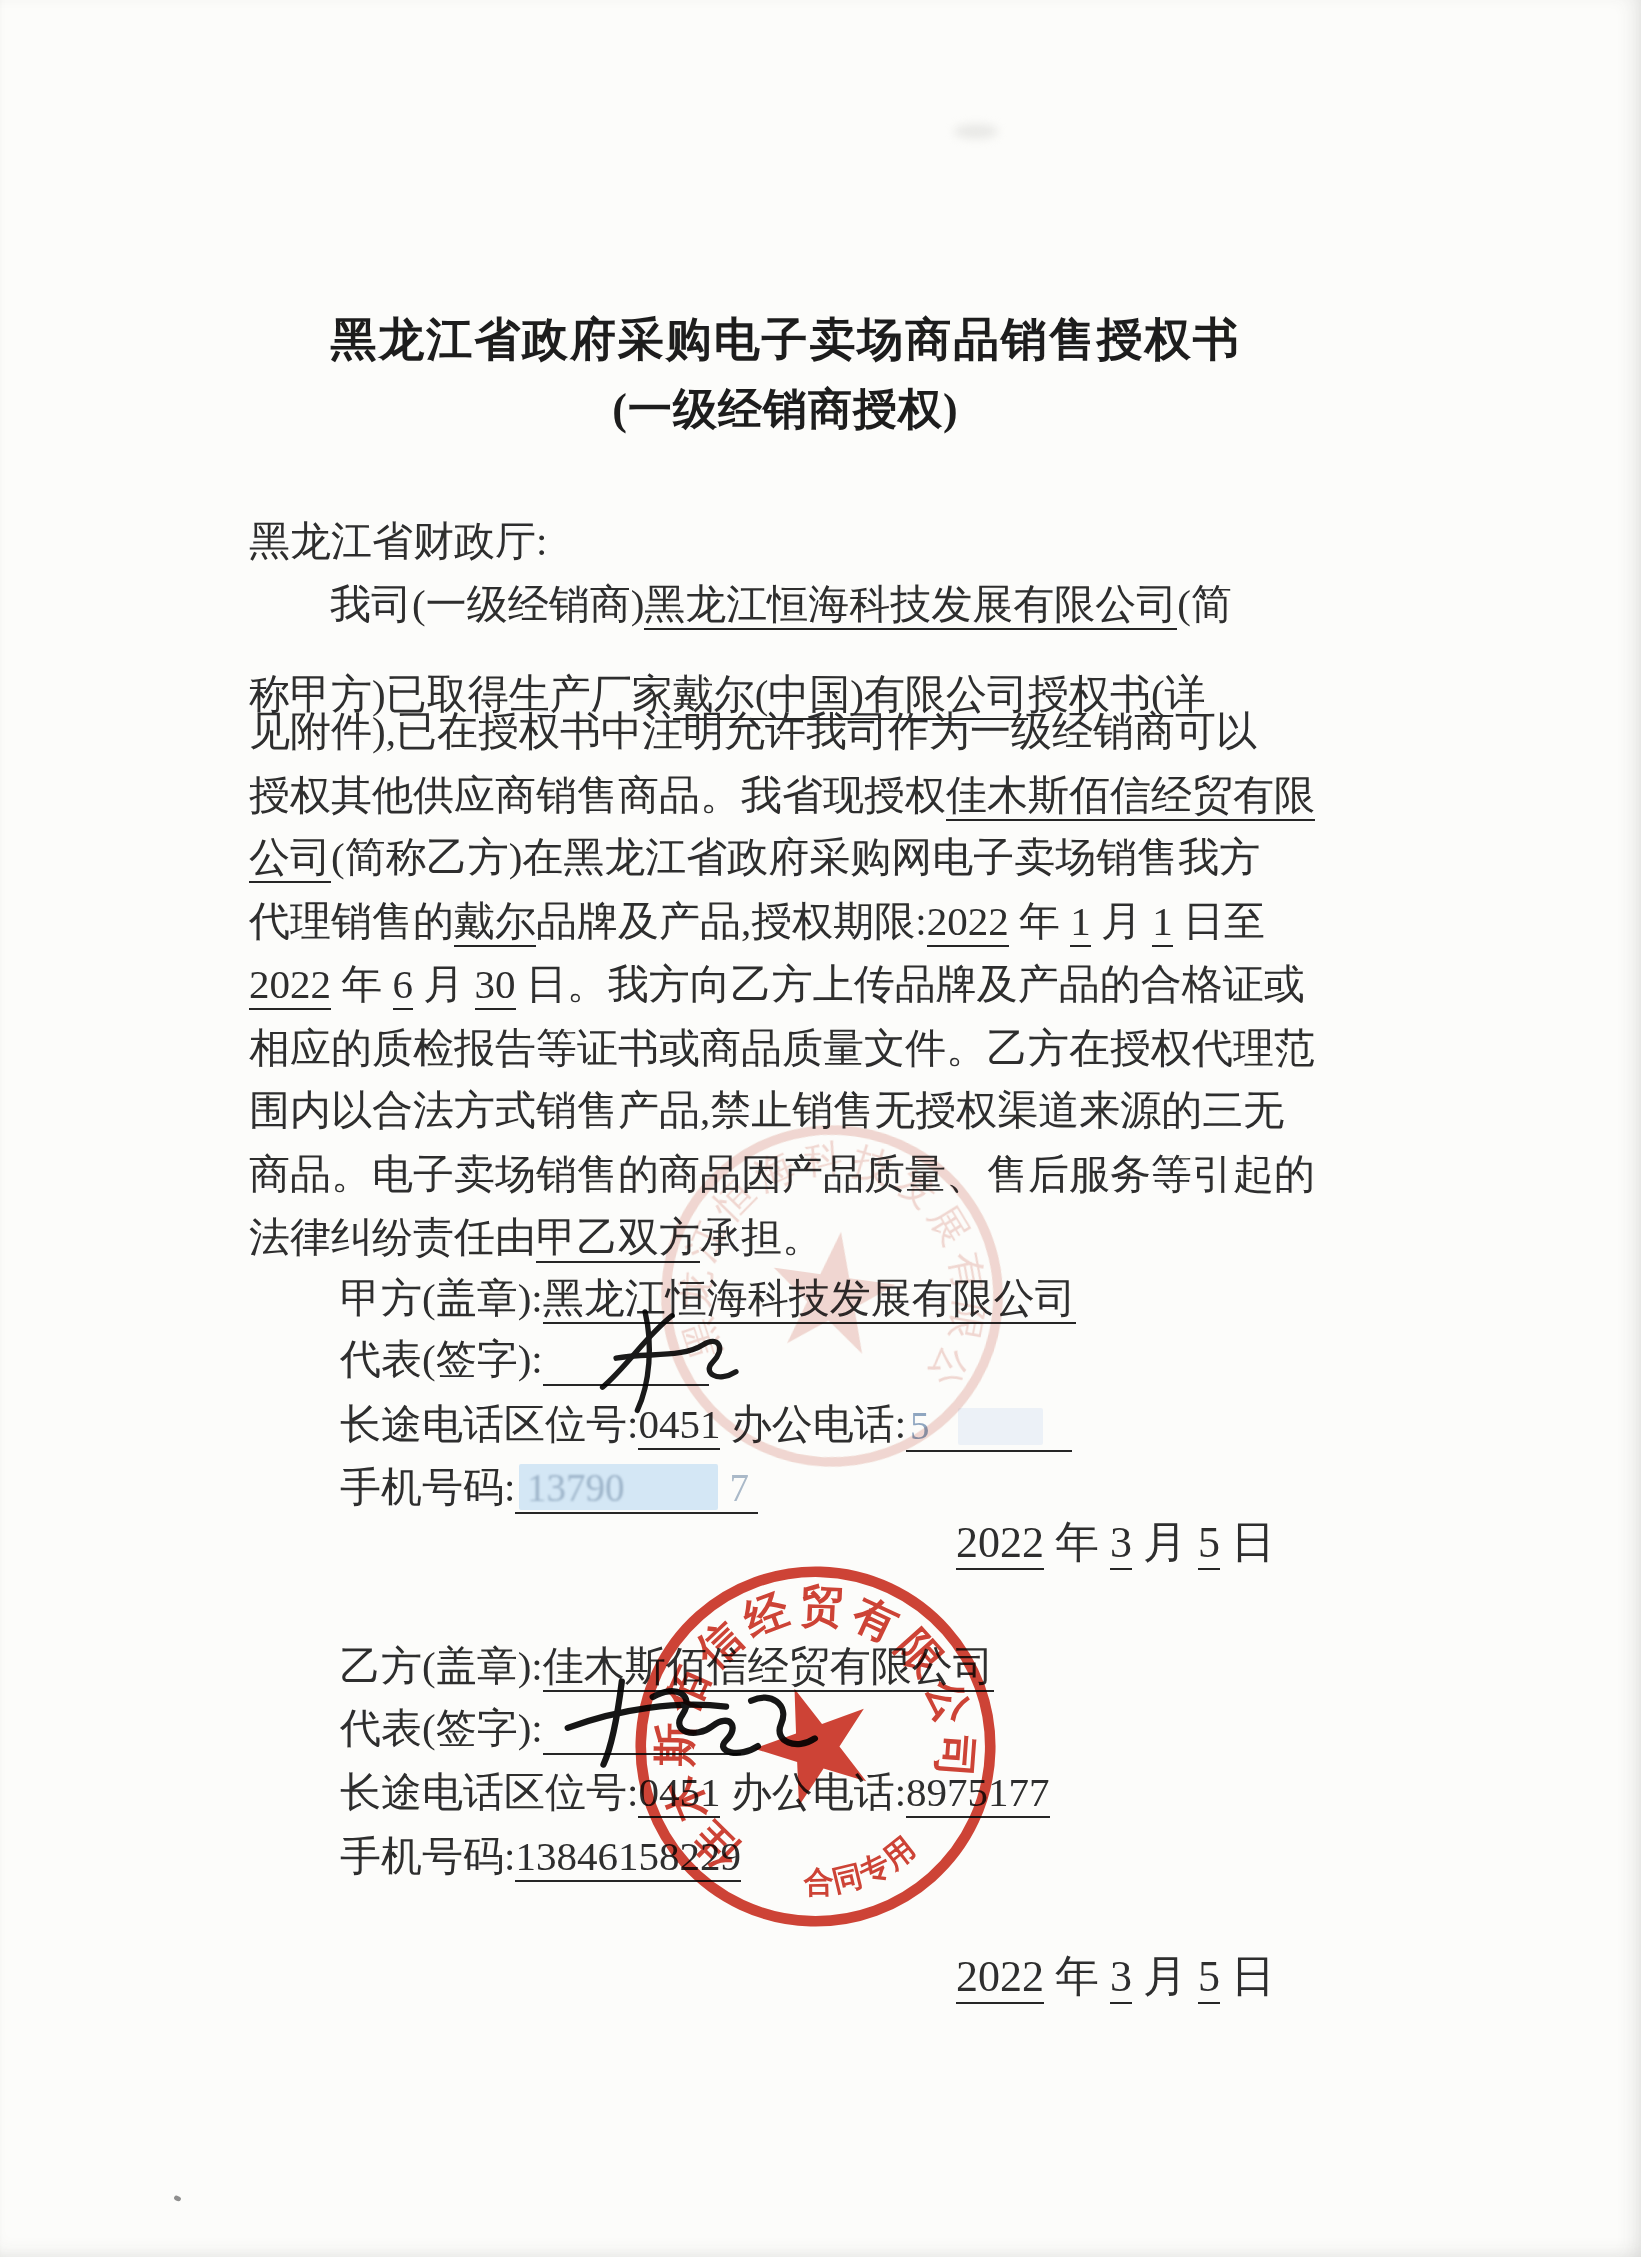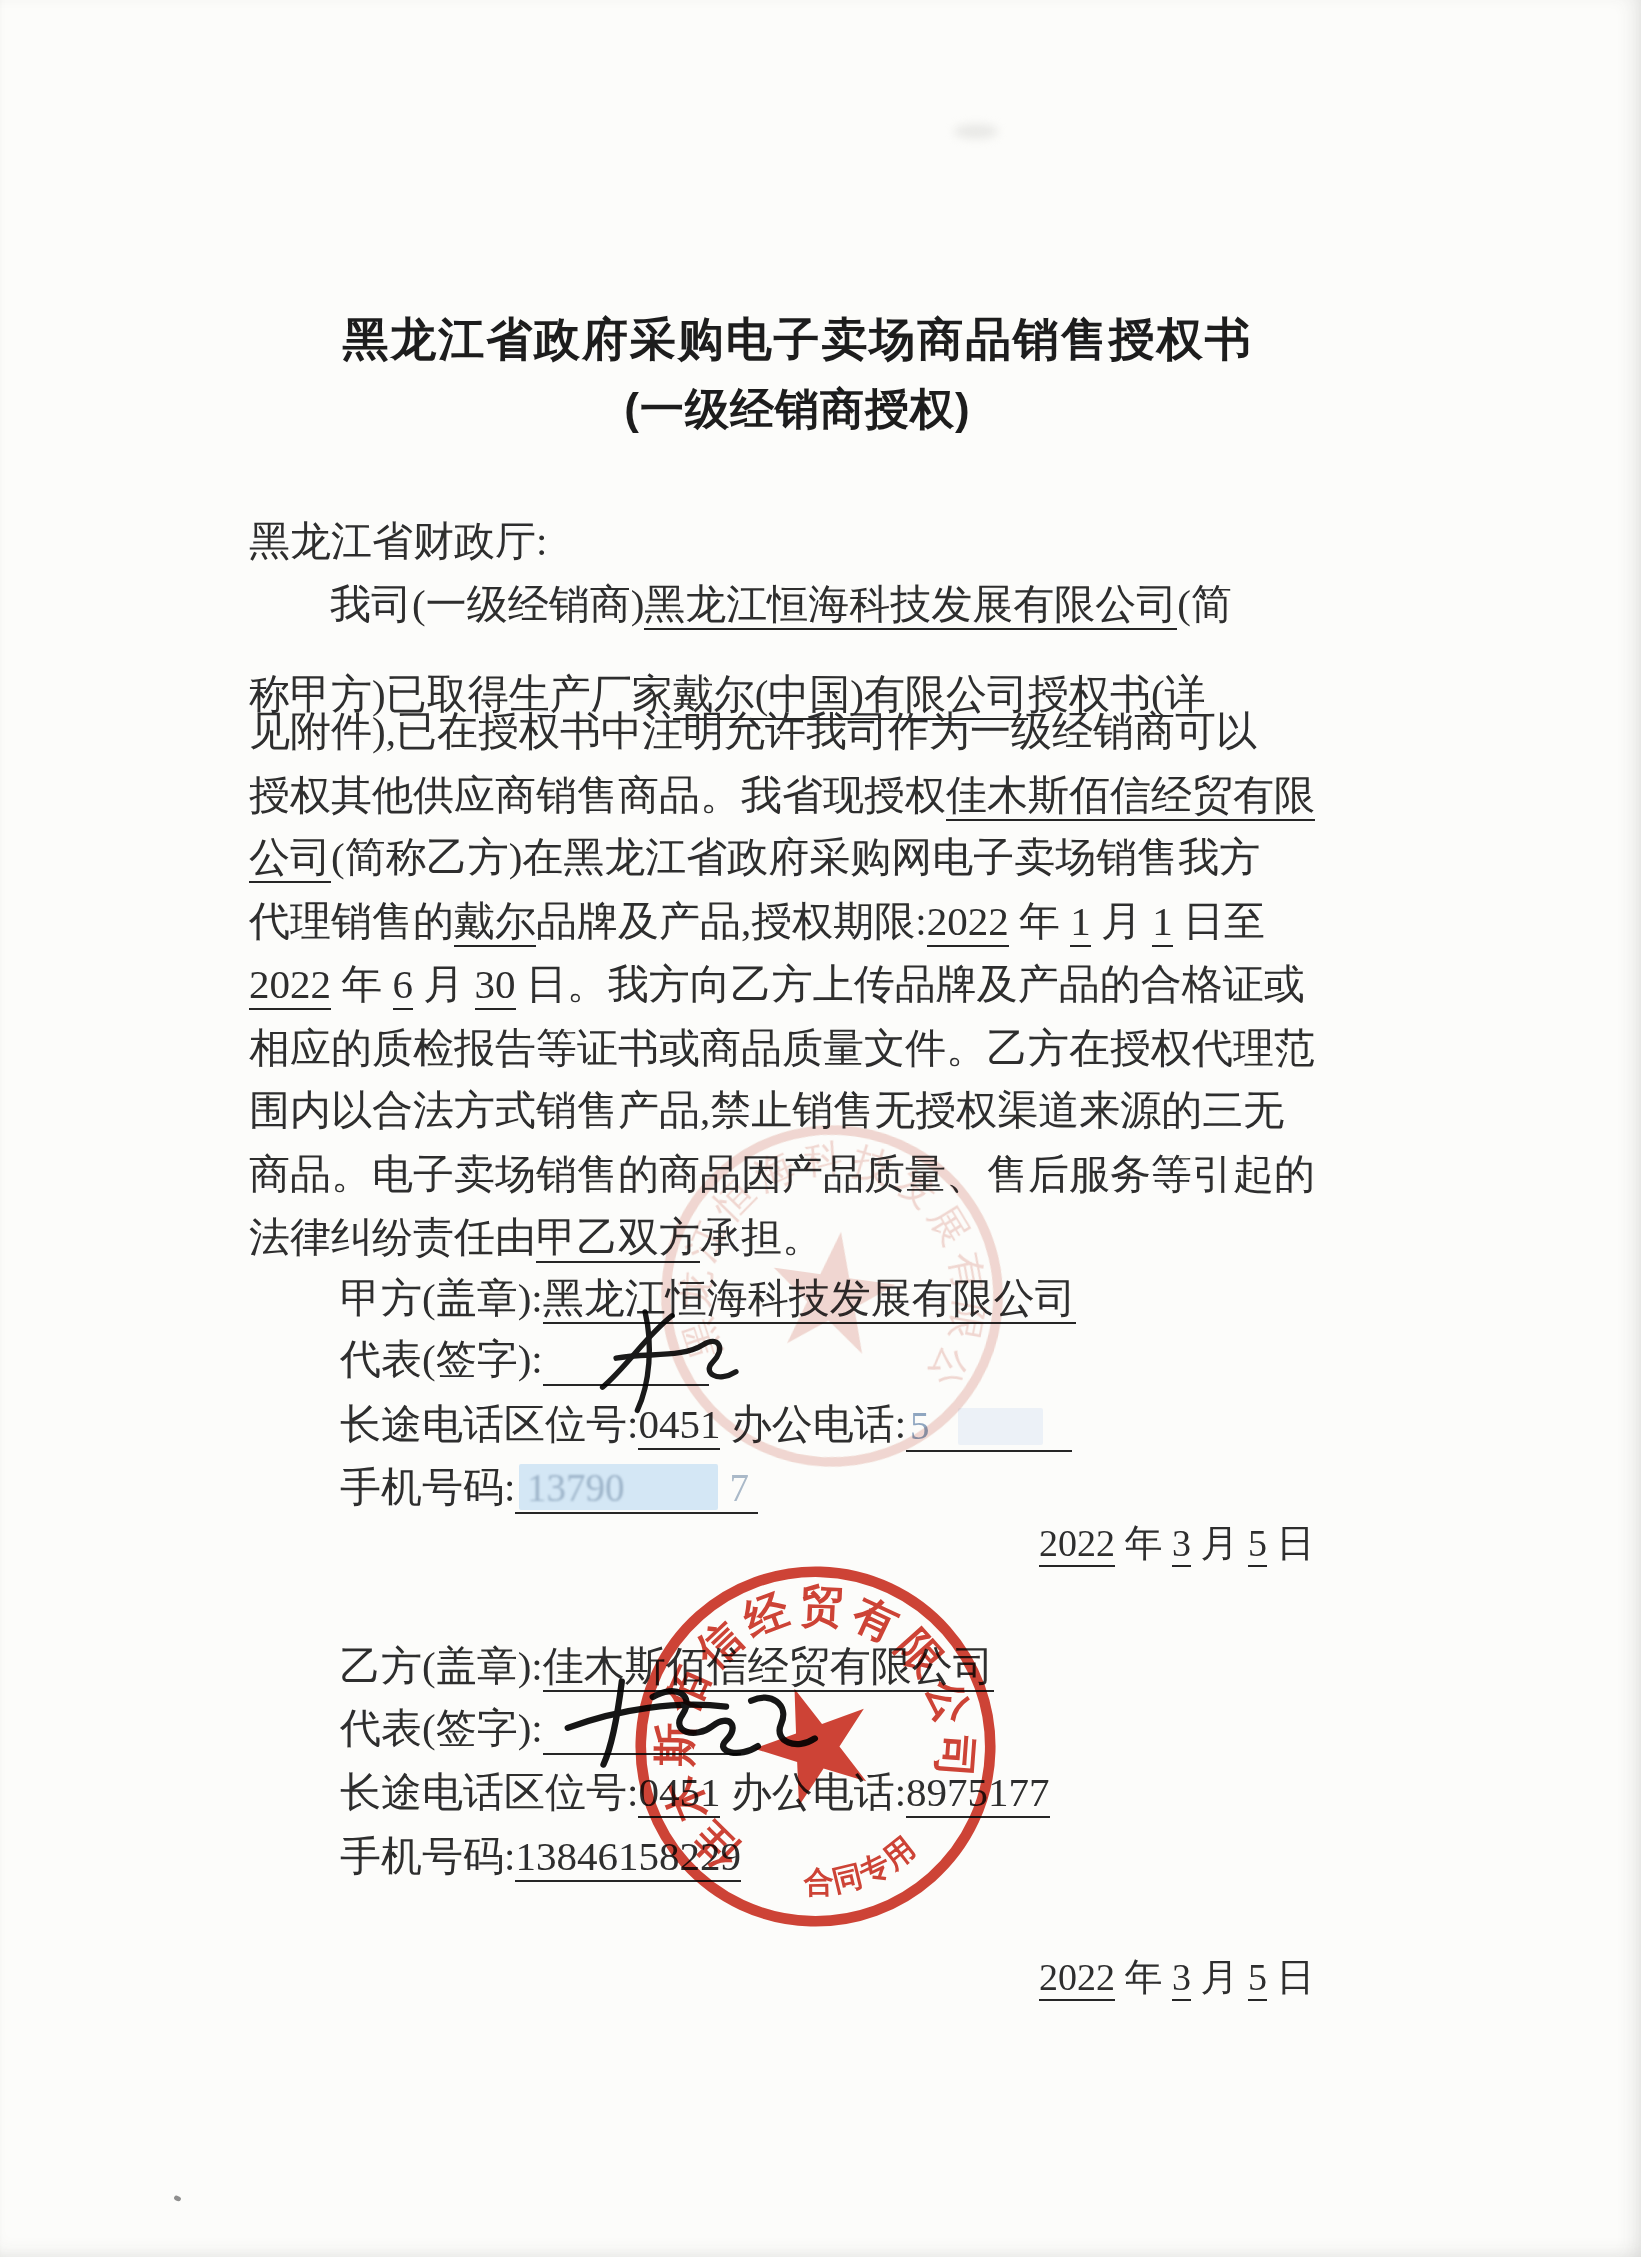--- a/index.html
+++ b/index.html
@@ -7,31 +7,31 @@
     position:relative;width:1641px;height:2257px;margin:0 auto;
     background:#fcfcfa;overflow:hidden;
     font-family:"Liberation Serif","DejaVu Serif",serif;color:#2e2e2e;
   }
   .page::after{
     content:"";position:absolute;inset:0;pointer-events:none;
     box-shadow:inset -15.4px 0 21px -11.6px rgba(60,60,60,.14),
                inset 0 -13.5px 19.3px -11.6px rgba(60,60,60,.10),
                inset 2.9px 0 7.7px -5.8px rgba(60,60,60,.05);
   }
-  .t-line{position:absolute;left:249px;width:1097px;text-align:center;
-          font-family:Liberation Sans, sans-serif;
+  .t-line{position:absolute;left:237px;width:1097px;text-align:center;
+          font-family:Liberation Serif, serif;
           font-weight:bold;color:#1d1d1d;white-space:nowrap;}
   .title1{top:309px;font-size:46px;letter-spacing:1.9px;}
   .title2{top:380px;font-size:44px;letter-spacing:1px;}
   .line{position:absolute;left:249px;width:1159px;height:56px;
         font-size:41px;line-height:54px;white-space:nowrap;}
   .indent{padding-left:81px;}
   .u{border-bottom:2.9px solid #262626;padding-bottom:1px;}
   .prow{position:absolute;left:328px;height:56px;font-size:41px;line-height:54px;white-space:nowrap;margin-left:12px;}
-  .daterow{position:absolute;left:1039px;height:56px;font-size:38px;line-height:54px;white-space:nowrap;}
+  .daterow{position:absolute;left:956px;height:56px;font-size:44px;line-height:54px;white-space:nowrap;}
   .blank{display:inline-block;position:relative;height:46px;vertical-align:bottom;
          border-bottom:2.9px solid #262626;}
   .blank .faint{position:absolute;top:0;font-size:39px;line-height:44px;}
   .redact-box{position:absolute;border-radius:1.9px;}
   .sig{position:absolute;mix-blend-mode:multiply;}
   .stamp{position:absolute;mix-blend-mode:multiply;}
   .speck{position:absolute;left:174px;top:2196px;width:6.8px;height:4.8px;
          background:#555;border-radius:50% 40% 60% 50%;opacity:.65;transform:rotate(28deg);}
   .smudge{position:absolute;left:954px;top:124px;width:44px;height:14.5px;background:#d9d9d6;
           border-radius:50%;filter:blur(4.8px);opacity:.55;}

